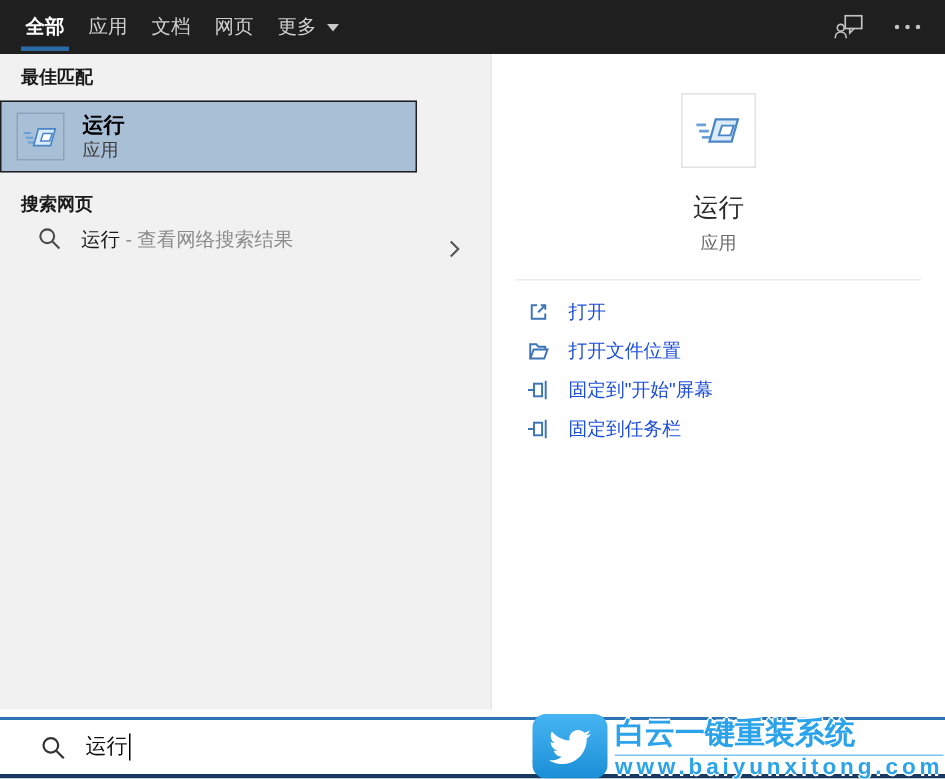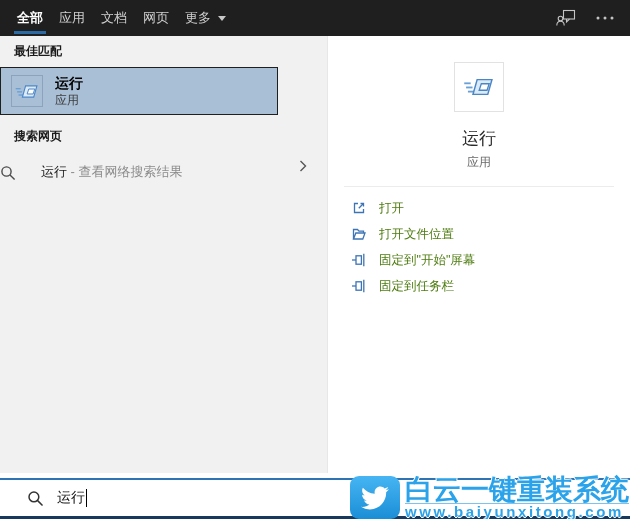--- a/index.html
+++ b/index.html
@@ -28,51 +28,51 @@
 
   .best-item { margin-top:7px; width:278px; height:48px; background:#a9bfd6;
                border:1px solid #1f1f1f; display:flex; align-items:center; }
   .best-icon-box { width:32px; height:32px; margin-left:10px; border:1px solid #8ba4bc;
                    display:flex; align-items:center; justify-content:center; }
   .best-text { margin-left:12px; text-align:left; }
   .best-title { font-size:14px; font-weight:bold; color:#000; line-height:16px; }
   .best-sub { font-size:12px; color:#3d3d3d; line-height:14px; margin-top:2px; }
 
   .web-header { margin-top:13px; }
-  .web-row { margin-top:6px; height:30px; display:flex; align-items:flex-end; position:relative;gap:12px; }
+  .web-row { margin-top:6px; height:30px; display:flex; align-items:flex-start; padding-left:25px; position:relative; }
   .web-text { margin-left:13px; font-size:13px; }
   .web-query { color:#1a1a1a; }
   .web-suffix { color:#8b8b8b; }
   .web-chevron { position:absolute; right:20px; top:50%; transform:translateY(-50%); display:flex; }
 
   .tile { width:50px; height:50px; border:1px solid #e2e2e2; margin:26px auto 0;
           display:flex; align-items:center; justify-content:center; background:#fff; }
   .app-title { margin-top:15px; font-size:17px; color:#2b2b2b; }
   .app-sub { margin-top:4px; font-size:12px; color:#6a6a6a; }
   .divider { margin:15px 16px 0 16px; border-top:1px solid #ececec; }
   .actions { margin-top:8px; padding-left:23px; text-align:left; }
   .action-row { height:26px; display:flex; align-items:center; cursor:default; }
   .action-icon { width:16px; height:16px; margin-right:12px; color:#3d74b5; flex:0 0 16px; }
-  .action-label { font-size:12.5px; color:#4d7c0f; }
+  .action-label { font-size:12.5px; color:#1d4ed8; }
 
   
   .searchbar { position:absolute; left:0; right:0; bottom:0; height:41px; background:#fff;
                border-top:2px solid #2e74b5; border-bottom:3px solid #16395d;
                display:flex; align-items:center; padding-left:27px; }
   .search-glyph { color:#333; width:17px; height:17px; display:flex; }
   .search-value { margin-left:13px; font-size:14px; color:#111; }
   .cursor { width:1px; height:18px; background:#000; margin-left:1px; }
 
   
   .watermark { position:absolute; right:1px; bottom:0; display:flex; align-items:center; z-index:6; }
   .wm-badge { width:50px; height:43px; border-radius:9px; margin-right:5px;
               background:linear-gradient(180deg,#47b5f3,#1a8ed6);
               display:flex; align-items:center; justify-content:center; }
   .wm-texts { display:flex; flex-direction:column; }
-  .wm-brand { font-size:28px; font-weight:bold; color:#2aa3ea; line-height:27px; white-space:nowrap;
+  .wm-brand { font-size:20px; font-weight:bold; color:#2aa3ea; line-height:27px; white-space:nowrap;
               text-shadow:-1px 0 0 #fff,1px 0 0 #fff,0 -1px 0 #fff,0 1px 0 #fff; }
   .wm-url { font-size:15px; font-weight:bold; color:#2aa3ea; letter-spacing:2.6px; line-height:14px;
             white-space:nowrap; border-top:1px solid #7cc4ef; padding-top:1px;
             text-shadow:-1px 0 0 #fff,1px 0 0 #fff,0 -1px 0 #fff,0 1px 0 #fff; }
   svg { display:block; }
 </style>
 </head>
 <body>
 
 <div class="screen">

